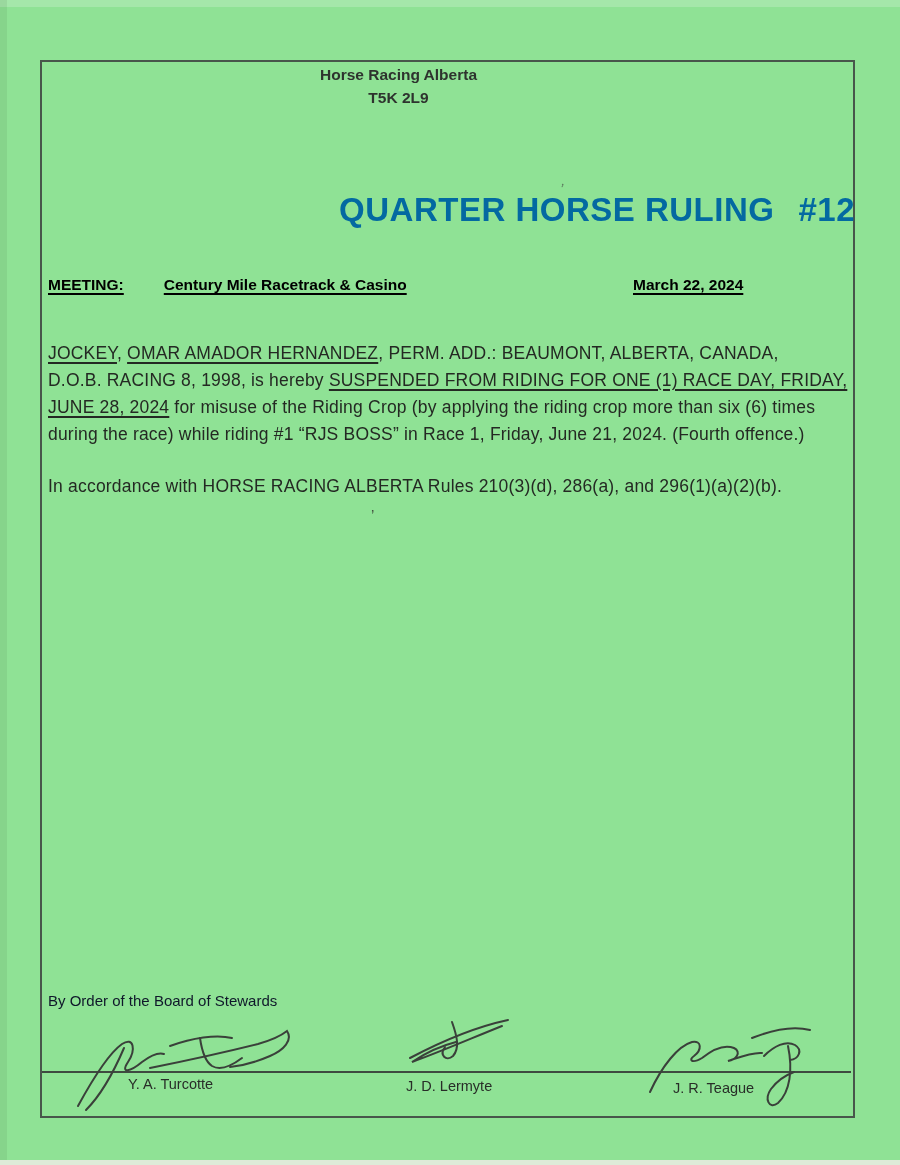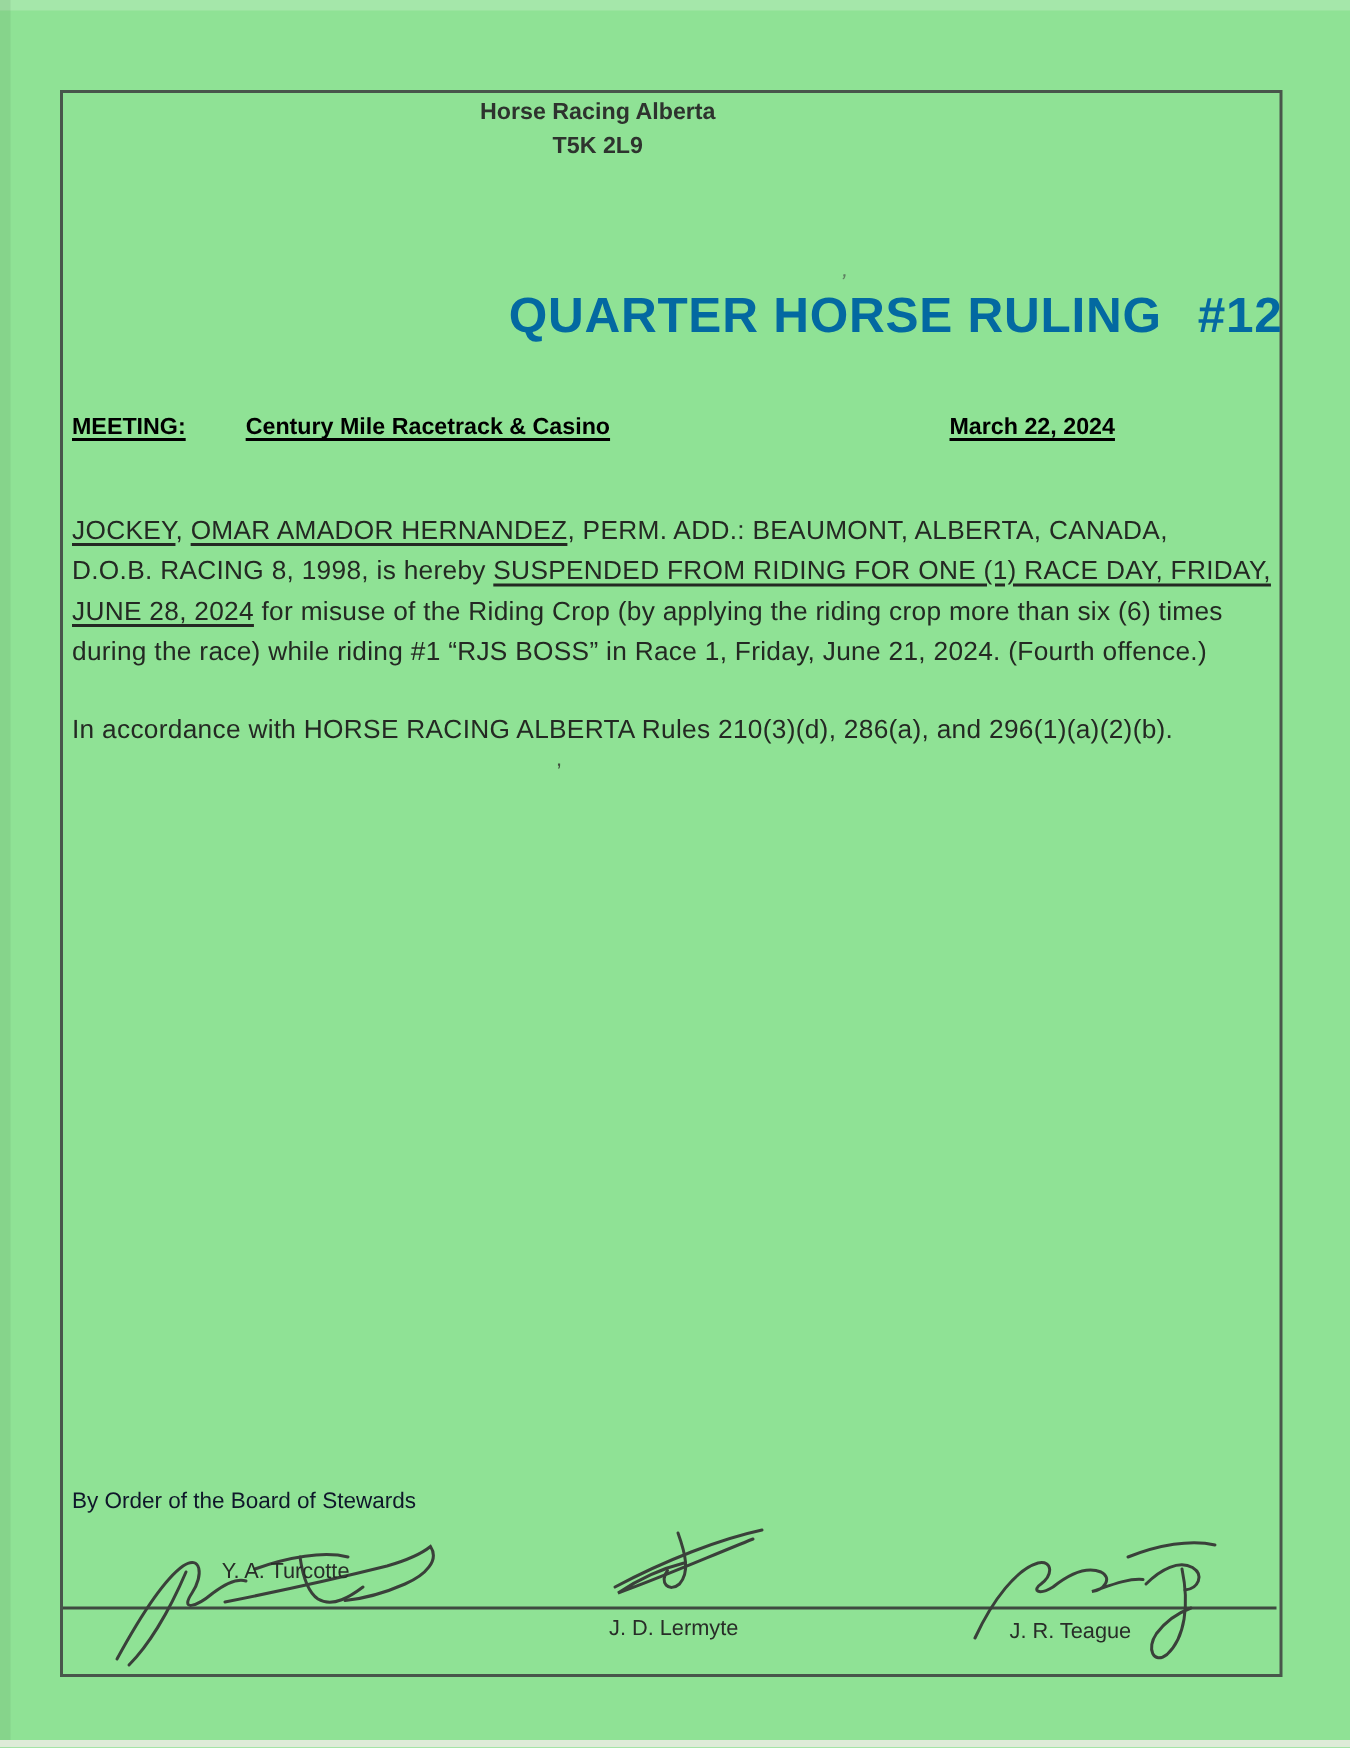--- a/index.html
+++ b/index.html
@@ -67,21 +67,21 @@
   }
 
   .sig-line {
     position:absolute; left:42px; top:1071px;
     width:809px; height:1.5px; background:#3E4A40;
   }
 
   .sig-name {
     position:absolute; font-size:14.5px; color:#282D28; white-space:nowrap;
   }
-  .sig-name-1 { left:108px; top:1040px; width:125px; text-align:right; }
+  .sig-name-1 { left:108px; top:1076px; width:125px; text-align:center; }
   .sig-name-2 { left:406px; top:1078px; }
   .sig-name-3 { left:673px; top:1080px; }
 
   .signatures-svg { position:absolute; left:0; top:0; }
 </style>
 </head>
 <body>
 
 <div class="page">
 

